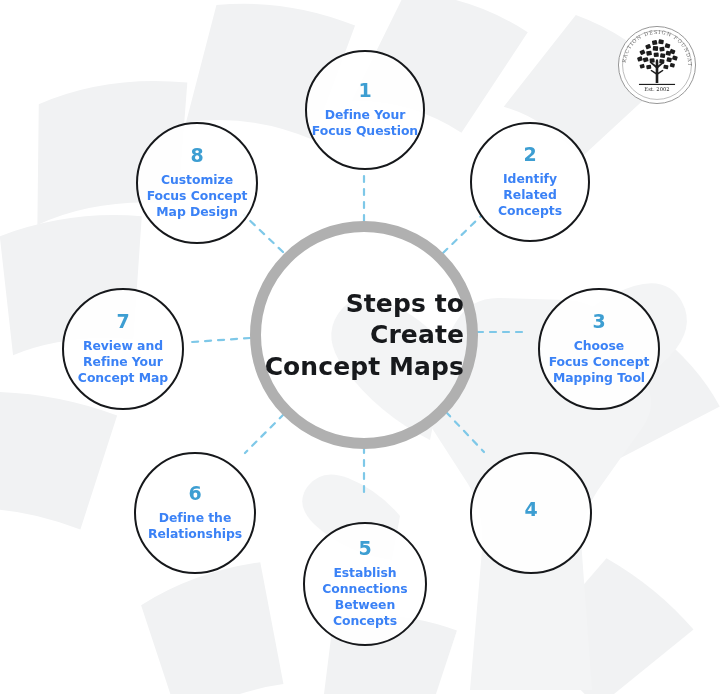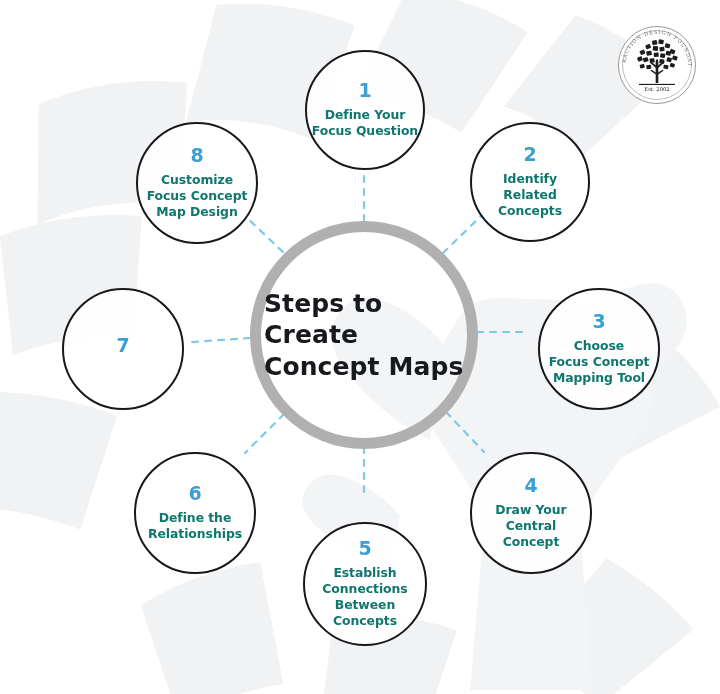--- a/index.html
+++ b/index.html
@@ -41,21 +41,21 @@
 
   
   .hub {
     position: absolute;
     box-sizing: border-box;
     border-radius: 50%;
     background: #ffffff;
     display: flex;
     align-items: center;
     justify-content: center;
-    text-align: left;
+    text-align: right;
   }
   .hub-ring {
     border: 11px solid #b0b0b0;
     background: transparent;
   }
   .hub-title {
     font-size: 25px;
     font-weight: bold;
     color: #17191c;
     line-height: 1.26;
@@ -81,21 +81,21 @@
   .step-num {
     font-size: 19px;
     font-weight: bold;
     color: #3d9ed2;
     line-height: 1;
     margin-bottom: 7px;
   }
   .step-label {
     font-size: 12.4px;
     font-weight: bold;
-    color: #0f766e;
+    color: #3b82f6;
     line-height: 1.29;
     white-space: pre-line;
     letter-spacing: -0.05px;
   }
 
   
   .logo {
     position: absolute;
     top: 24px;
     left: 616px;
@@ -168,40 +168,41 @@
 
     <div class="step" style="left:538px; top:288px; width:122px; height:122px;">
       <div class="step-num">3</div>
       <div class="step-label">Choose
 Focus Concept
 Mapping Tool</div>
     </div>
 
     <div class="step" style="left:470px; top:452px; width:122px; height:122px;">
       <div class="step-num">4</div>
-      <div class="step-label">Draw Your
-Central Concept</div>
     </div>
 
     <div class="step" style="left:303px; top:522px; width:124px; height:124px;">
       <div class="step-num">5</div>
       <div class="step-label">Establish
 Connections
 Between
 Concepts</div>
     </div>
 
     <div class="step" style="left:134px; top:452px; width:122px; height:122px;">
       <div class="step-num">6</div>
       <div class="step-label">Define the
 Relationships</div>
     </div>
 
     <div class="step" style="left:62px; top:288px; width:122px; height:122px;">
       <div class="step-num">7</div>
+      <div class="step-label">Review and
+Refine Your
+Concept Map</div>
     </div>
 
     <div class="step" style="left:136px; top:122px; width:122px; height:122px;">
       <div class="step-num">8</div>
       <div class="step-label">Customize
 Focus Concept
 Map Design</div>
     </div>
   </div>
 

